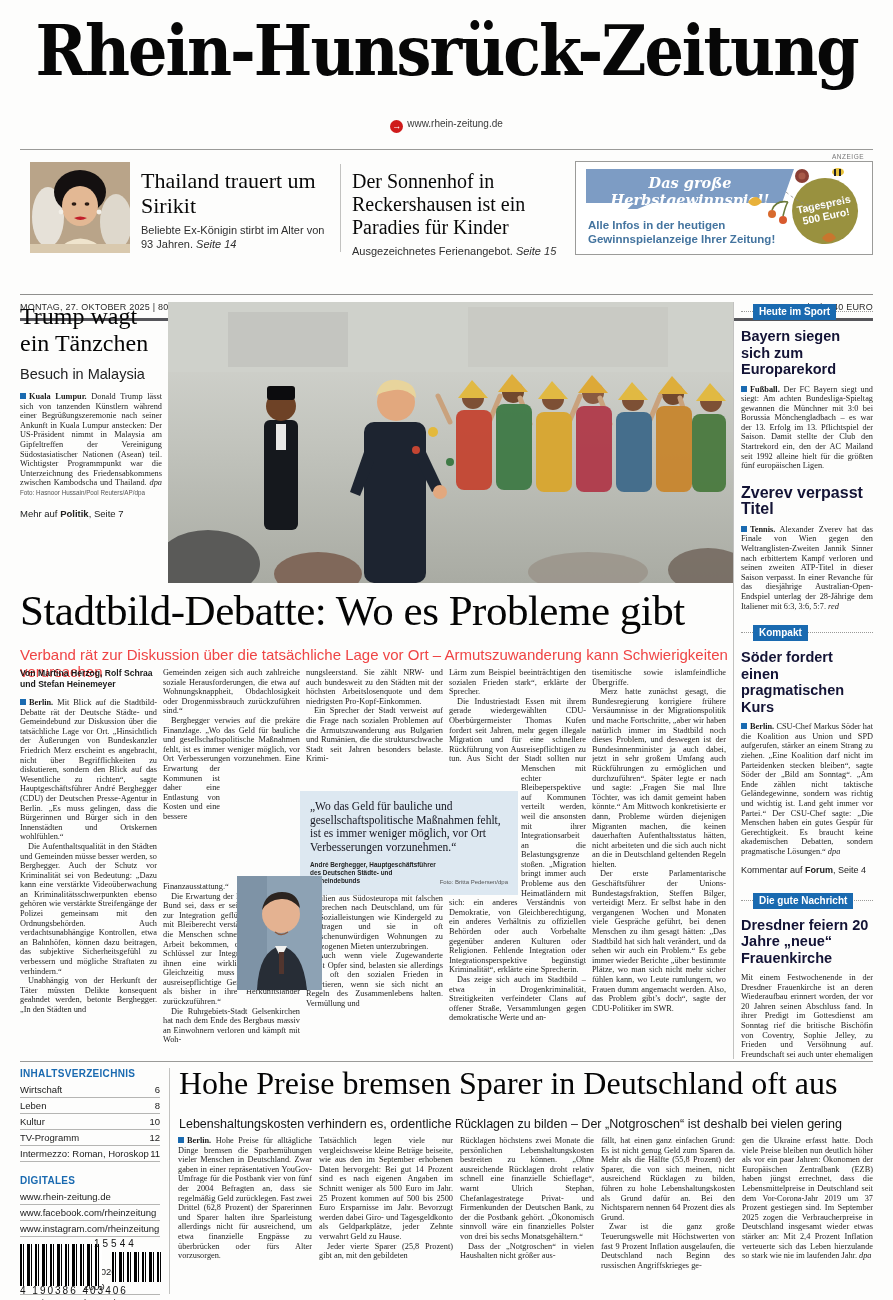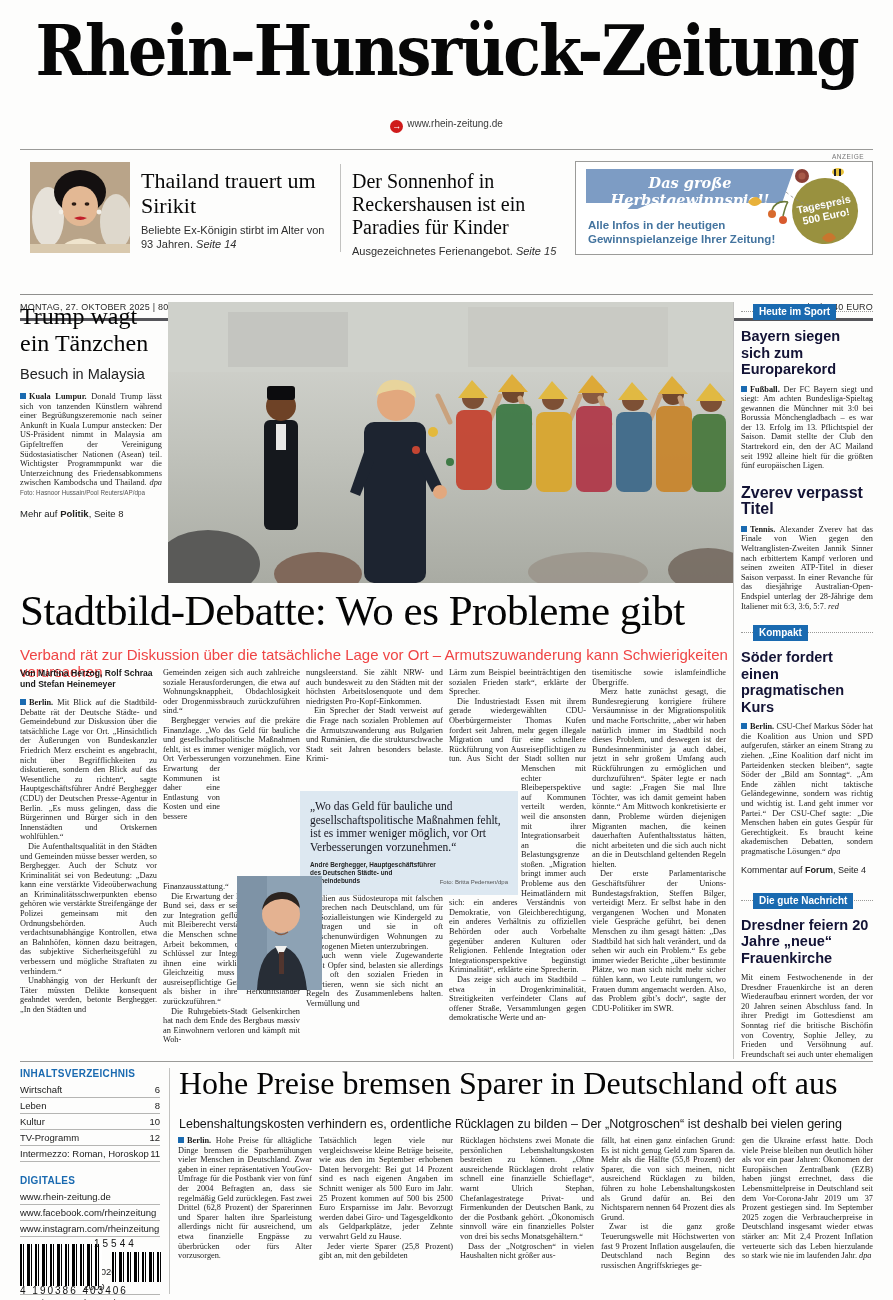--- a/index.html
+++ b/index.html
@@ -160,21 +160,21 @@
     <span class="mid">UNABHÄNGIGE TAGESZEITUNG - SEIT 1946</span>
     <span>3864 | J | 3,40 EURO</span>
   </div>
 
   <div class="abs" style="left:20px;top:303px;width:142px;height:272px;overflow:hidden;">
     <h2 class="story-h">Trump wagt ein Tänzchen</h2>
     <div class="story-sub">Besuch in Malaysia</div>
     <div class="body-text">
       <p><span class="sq"></span><span class="lead">Kuala Lumpur.</span><span> Donald Trump lässt sich von tanzenden Künstlern während einer Begrüßungszeremonie nach seiner Ankunft in Kuala Lumpur anstecken: Der US-Präsident nimmt in Malaysia am Gipfeltreffen der Vereinigung Südostasiatischer Nationen (Asean) teil. Wichtigster Programmpunkt war die Unterzeichnung des Friedensabkommens zwischen Kambodscha und Thailand. </span><span class="sign">dpa</span><span class="fotocredit"> Foto: Hasnoor Hussain/Pool Reuters/AP/dpa</span></p>
     </div>
-    <div class="moreline"><span>Mehr auf </span><b>Politik</b><span>, Seite 8</span></div>
+    <div class="moreline"><span>Mehr auf </span><b>Politik</b><span>, Seite 7</span></div>
   </div>
 
   <div class="abs" style="left:168px;top:302px;width:565px;height:281px;">
     <svg width="565" height="281">
       <defs>
         <linearGradient id="sky" x1="0" y1="0" x2="0" y2="1">
           <stop offset="0" stop-color="#d8d9d4"></stop>
             <stop offset="0.5" stop-color="#c2c4bd"></stop>
             <stop offset="1" stop-color="#a9aba3"></stop>
         </linearGradient>

